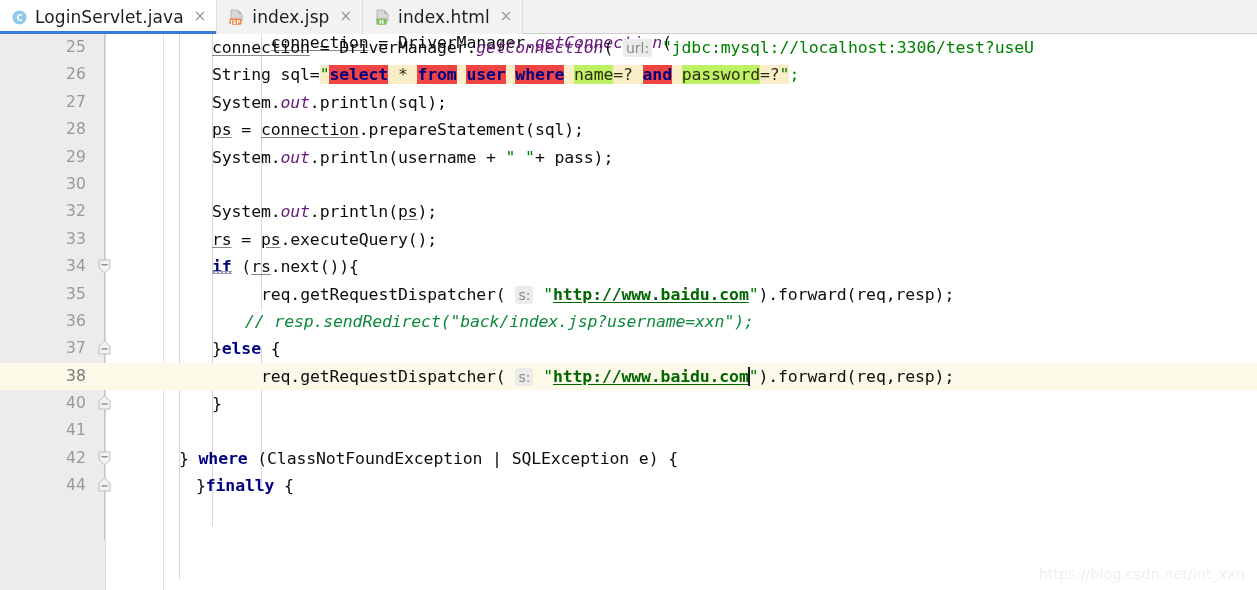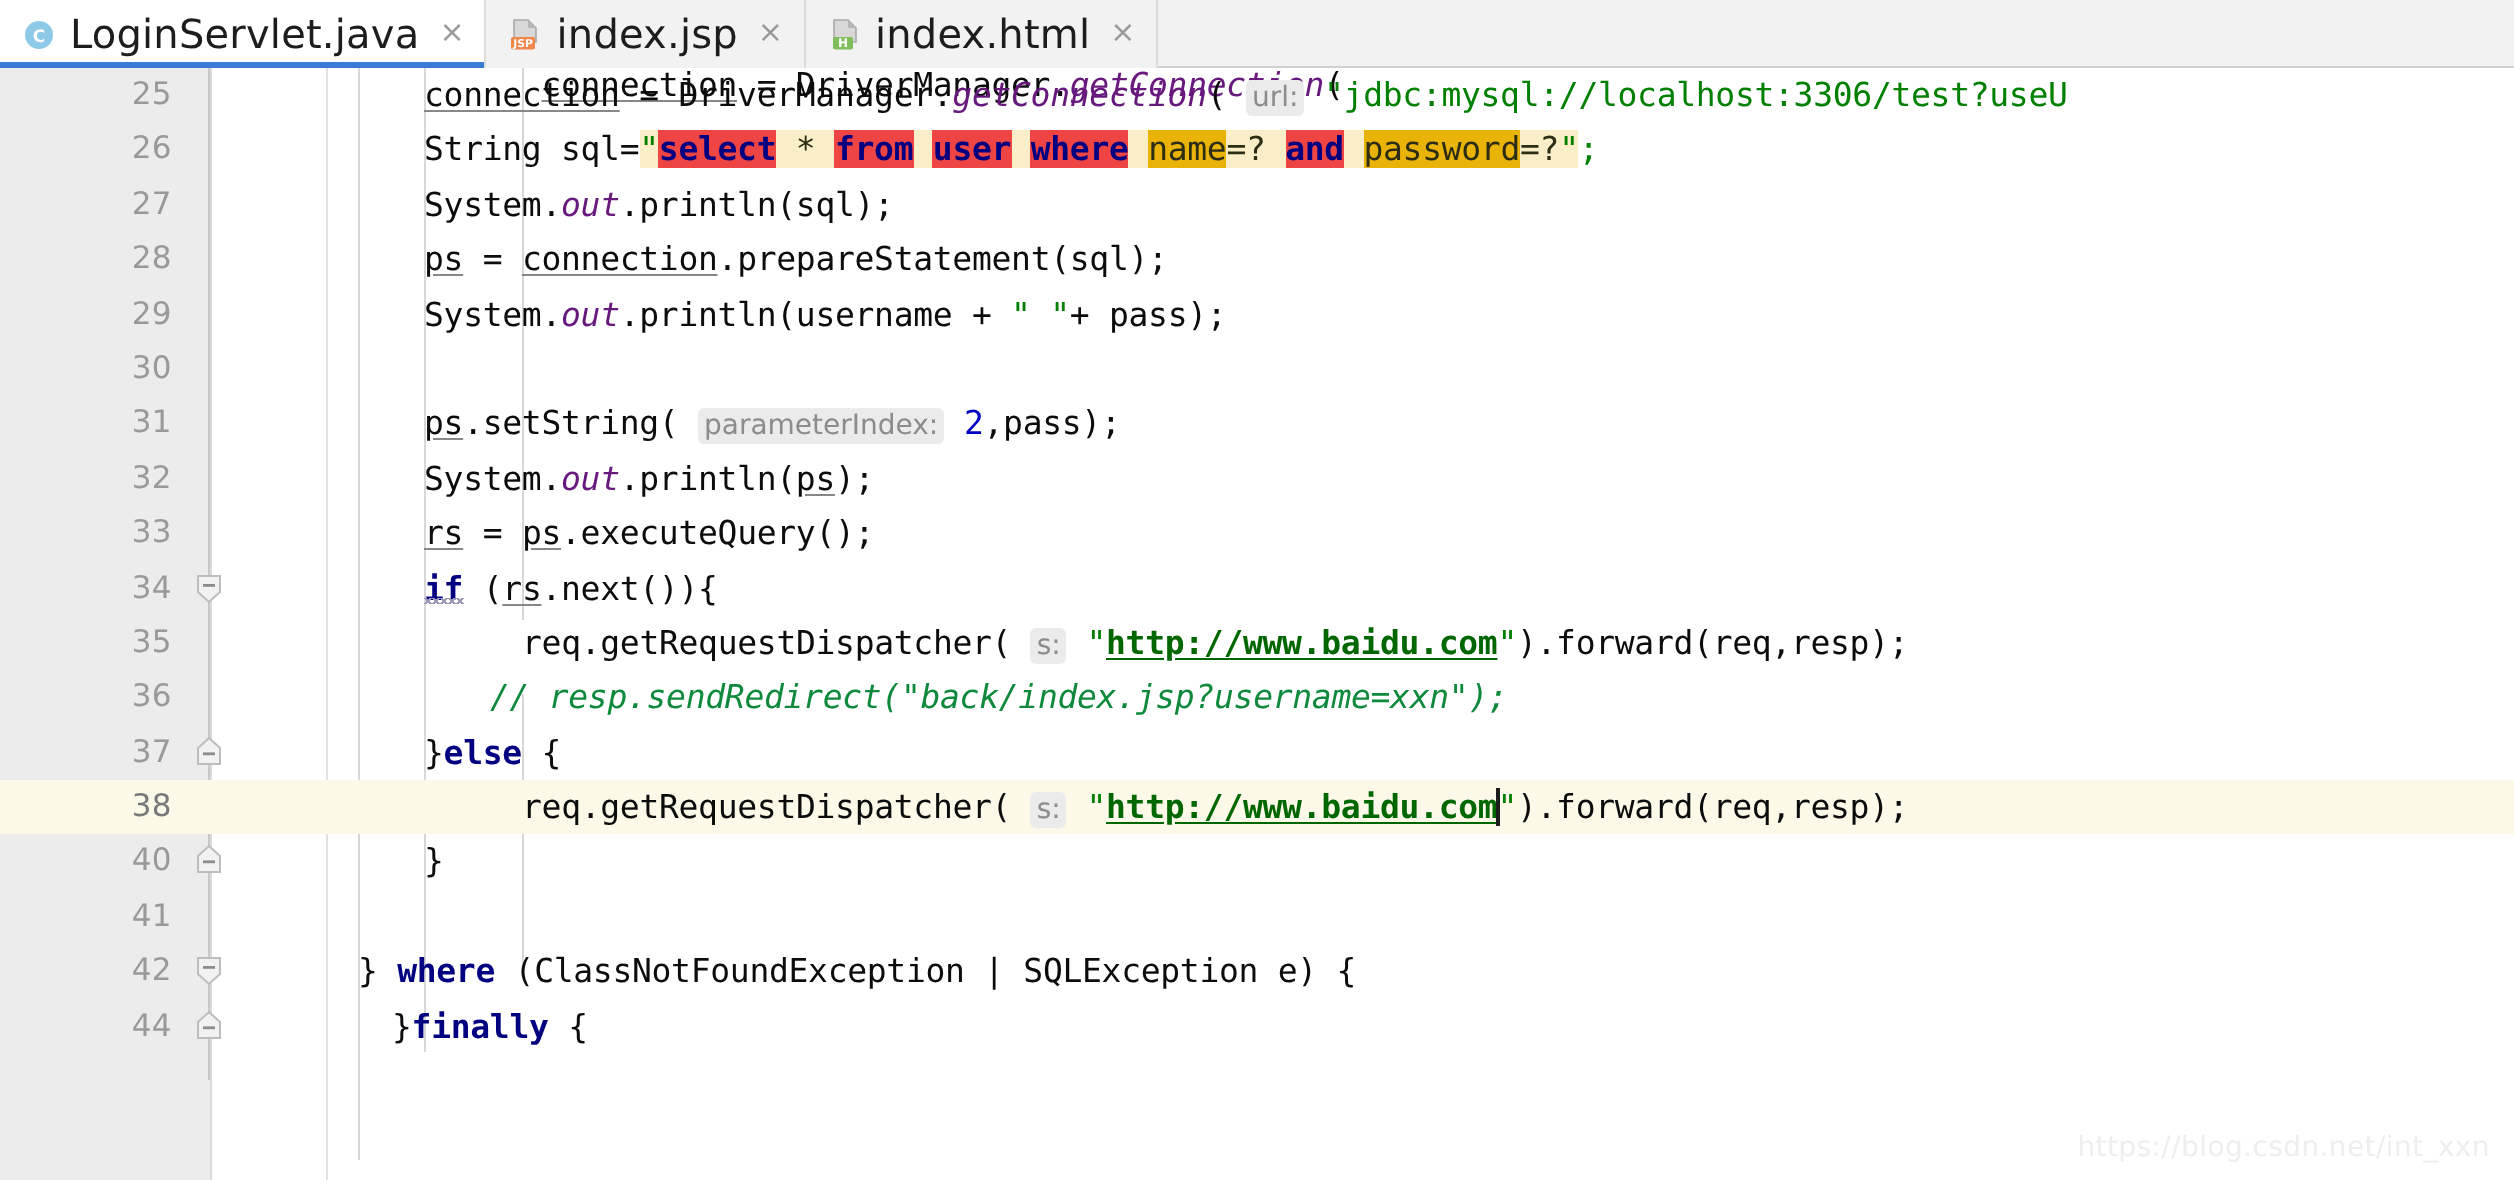--- a/index.html
+++ b/index.html
@@ -55,21 +55,21 @@
   }
   .tab.active::after {
     content: "";
     position: absolute;
     left: 0; right: 0; bottom: 0;
     height: 3px;
     background: #3a7bd5;
   }
   .tab-label {
     font-family: "DejaVu Sans", sans-serif;
-    font-size: 20px;
+    font-size: 17px;
     color: #1d1d1d;
     white-space: nowrap;
     letter-spacing: 0.1px;
   }
   .tab-close {
     font-family: "DejaVu Sans", sans-serif;
     font-size: 15px;
     color: #9a9a9a;
     line-height: 1;
     margin-left: 3px;
@@ -165,21 +165,21 @@
   .iguide {
     position: absolute;
     width: 1px;
     background: #d7d7d7;
   }
 
   
   .kw       { color: #000080; font-weight: bold; text-align: right; }
   .str      { color: #008000; }
   .strsql   { color: #000080; font-weight: bold; background: #ef4444; }
-  .strsqlid { color: #2d2d14; background: #eab308; margin-top: 47px; }
+  .strsqlid { color: #2d2d14; background: #bef264; margin-top: 47px; }
   .strsqlp  { color: #2d2d14; background: #faeec8; }
   .q        { color: #008000; background: #faeec8; }
   .num      { color: #0000c0; }
   .stat     { color: #67197d; font-style: italic; }
   .fld      { text-decoration: underline; text-decoration-color: #888; text-underline-offset: 2px; }
   .cmt      { color: #0f8a3c; font-style: italic; }
   .url      { color: #006600; text-decoration: underline; text-decoration-color: #006600; text-underline-offset: 2px; font-weight: bold; }
   .hint {
     color: #8c8c8c;
     background: #ebebeb;
@@ -334,24 +334,20 @@
 
       <div class="row">
         <span class="lineno">29</span>
         <span class="code">System.<span class="stat">out</span>.println(username + <span class="str">" "</span>+ pass);</span>
       </div>
 
       <div class="row">
         <span class="lineno">30</span>
       </div>
 
-      <div class="row">
-        <span class="lineno">31</span>
-        <span class="code"><span class="fld">ps</span>.setString( <span class="hint">parameterIndex:</span> <span class="num">2</span>,pass);</span>
-      </div>
 
       <div class="row">
         <span class="lineno">32</span>
         <span class="code">System.<span class="stat">out</span>.println(<span class="fld">ps</span>);</span>
       </div>
 
       <div class="row">
         <span class="lineno">33</span>
         <span class="code"><span class="fld">rs</span> = <span class="fld">ps</span>.executeQuery();</span>
       </div>

